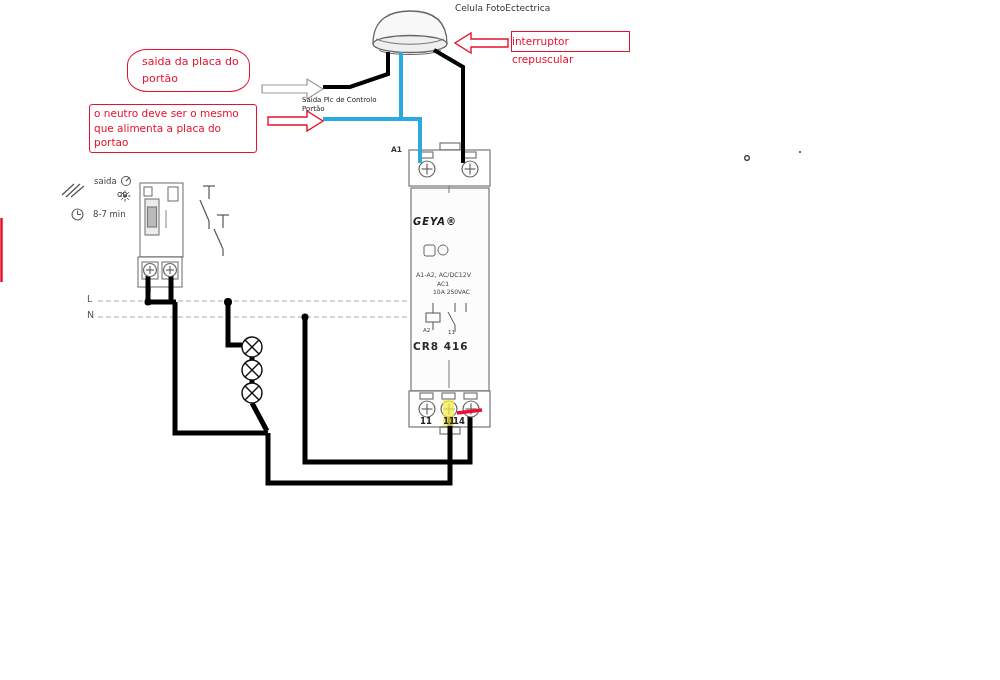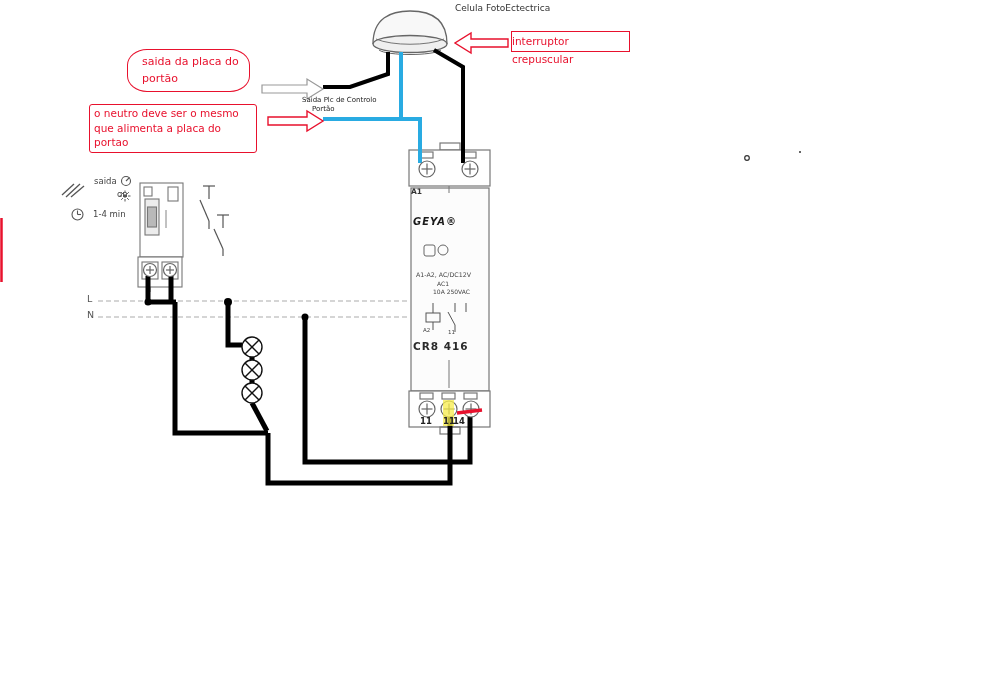--- a/index.html
+++ b/index.html
@@ -10,30 +10,30 @@
   .txt { position:absolute; color:#222; white-space:nowrap; }
 
   .photocell-caption { left:455px; top:3px; font-size:9px; color:#333; }
 
   .red-note { position:absolute; border:1.6px solid #e8112d; color:#e8112d; background:transparent; }
   .crepuscular { left:511px; top:31px; width:119px; height:21px; font-size:10.5px; text-align:left; line-height:18px; border-radius:0; }
   .gate-output { left:127px; top:49px; width:123px; height:43px; border-radius:20px / 16px; font-size:11px; line-height:1.5; padding:4px 6px 0 14px; white-space:normal; }
   .neutral-note { left:77px; top:104px; width:168px; font-size:10.5px; line-height:1.4; padding:1px 8px 2px 4px; border-radius:3px; white-space:normal;margin-left:12px; }
 
   .plc1 { left:302px; top:96px; font-size:7px; color:#222;text-align:right; }
-  .plc2 { left:312px; top:105px; font-size:7px; color:#222; }
+  .plc2 { left:302px; top:105px; font-size:7px; color:#222; }
 
   .mode-auto { left:94px;  top:176px; font-size:8.5px; color:#444; }
   .mode-on   { left:117px; top:189px; font-size:8.5px; color:#444; }
   .time-range{ left:93px;  top:209px; font-size:8.5px; color:#444; }
 
   .supply-l { left:87px; top:293px; font-size:9.5px; color:#555; }
   .supply-n { left:87px; top:309px; font-size:9.5px; color:#555; }
 
-  .relay-a1     { left:411px; top:145px; font-size:7.5px; font-weight:bold; color:#333;margin-top:42px; }
+  .relay-a1     { left:391px; top:145px; font-size:7.5px; font-weight:bold; color:#333; }
   .relay-brand  { left:413px; top:216px; font-size:10px; font-weight:bold; font-style:italic; letter-spacing:1px; color:#1a1a1a; }
   .relay-rating1{ left:416px; top:271px; font-size:6.3px; color:#444; }
   .relay-rating2{ left:437px; top:280px; font-size:6px;  color:#444; }
   .relay-rating3{ left:433px; top:288px; font-size:6px;  color:#444; }
   .schem-a2     { left:423px; top:327px; font-size:5.5px; color:#444; }
   .schem-11     { left:448px; top:329px; font-size:5.5px; color:#444; }
   .relay-model  { left:413px; top:340px; font-size:10.5px; font-weight:bold; letter-spacing:1px; color:#2a2a2a; }
   .term-lbl { position:absolute; font-size:8.5px; font-weight:bold; color:#222; }
   .term-11 { left:420px; top:416px; }
   .term-12 { left:443px; top:416px; }
@@ -241,21 +241,21 @@
 
   <div class="red-note crepuscular">interruptor crepuscular</div>
   <div class="red-note gate-output">saida da placa do portão</div>
   <div class="red-note neutral-note">o neutro deve ser o mesmo que alimenta a placa do portao</div>
 
   <div class="txt plc1">Saida Plc de Controlo</div>
   <div class="txt plc2">Portão</div>
 
   <div class="txt mode-auto">saida</div>
   <div class="txt mode-on">on</div>
-  <div class="txt time-range">1-4 min</div>
+  <div class="txt time-range">8-7 min</div>
 
   <div class="txt supply-l">L</div>
   <div class="txt supply-n">N</div>
 
   <div class="txt relay-a1">A1</div>
   <div class="txt relay-brand">GEYA®</div>
   <div class="txt relay-rating1">A1-A2, AC/DC12V</div>
   <div class="txt relay-rating2">AC1</div>
   <div class="txt relay-rating3">10A 250VAC</div>
   <div class="txt schem-a2">A2</div>

